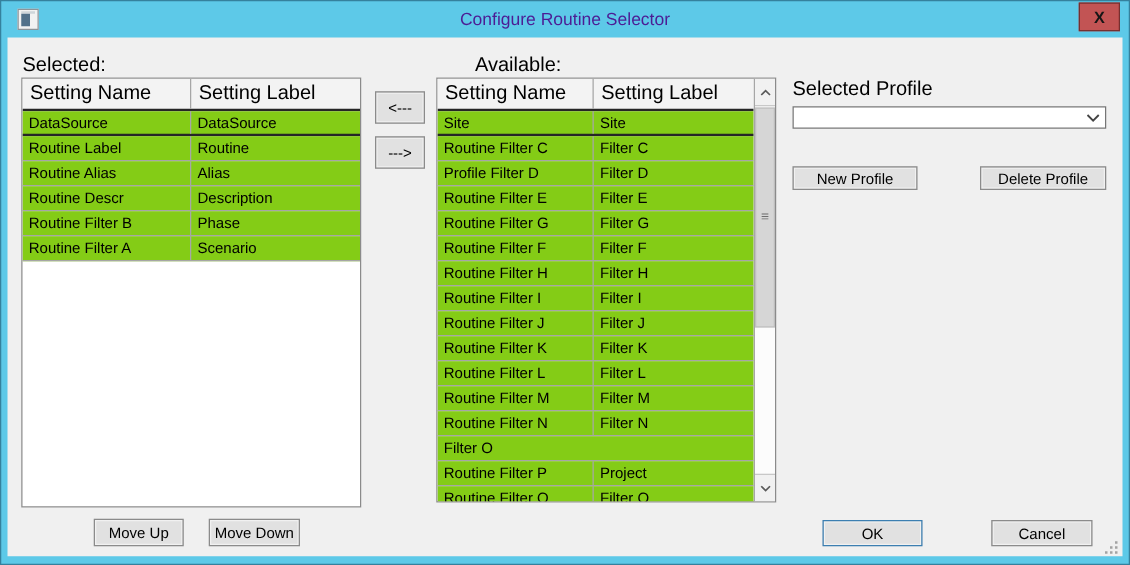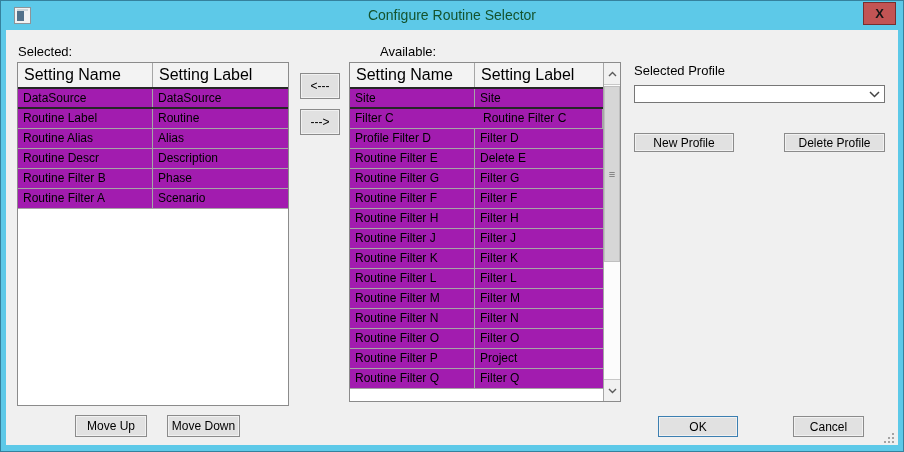--- a/index.html
+++ b/index.html
@@ -10,36 +10,36 @@
     box-shadow: inset 0 0 0 1px rgba(20,70,95,.55);
     overflow:hidden;
   }
   
   .titlebar { position:absolute; left:0; top:0; width:100%; height:30px; }
   .app-icon { position:absolute; left:14px; top:7px; width:17px; height:17px;
     background:#f2f2f2; border:1px solid #8d9499; }
   .ai-pane { position:absolute; left:2px; top:3px; width:7px; height:10px; background:#52718a; }
   .ai-bar  { position:absolute; left:2px; top:1px; right:2px; height:2px; background:#cfd6da; }
   .title { position:absolute; left:0; right:0; top:0; height:30px; line-height:30px;
-    text-align:center; font-size:14px; color:#14532d; }
+    text-align:center; font-size:14px; color:#4c1d95; }
   .close-btn { position:absolute; right:8px; top:2px; width:33px; height:23px;
     background:var(--close-fill,#C35252); border:1px solid var(--close-border,#772F2F);
     color:#161616; font-family:"Liberation Sans",sans-serif; font-weight:bold; font-size:13px;
     line-height:20px; text-align:center; cursor:default; }
   
   .content { position:absolute; left:6px; top:30px; width:892px; height:415px;
     background:var(--dialog-bg,#F0F0F0); }
-  .lbl { position:absolute; font-size:13px; color:#000; }
+  .lbl { position:absolute; font-size:16px; color:#000; }
   
   .grid { position:absolute; background:#fff; border:1px solid var(--grid-border,#8B8B8B); overflow:hidden; }
   .grid-header { display:flex; height:26px; background:var(--header-bg,#F3F3F3);
     border-bottom:2px solid var(--grid-dark-line,#262626); }
   .gh-cell { font-size:16px; color:#000; line-height:23px; padding-left:6px; overflow:hidden; white-space:nowrap; }
   .gh-c1 { border-right:1px solid var(--grid-line,#A6A6A6); }
-  .grid-row { display:flex; height:20px; border-bottom:1px solid var(--grid-line,#A6A6A6); background:#a21caf; }
+  .grid-row { display:flex; height:20px; border-bottom:1px solid var(--grid-line,#A6A6A6); background:#84cc16; }
   .grid-rows .grid-row:first-of-type { border-bottom:2px solid var(--grid-dark-line,#262626); }
   .g-cell { font-size:12px; color:#000; line-height:18px; padding-left:5px; overflow:hidden; white-space:nowrap; }
   .sel-grid .gh-c1, .sel-grid .g-c1 { width:135px; }
   .sel-grid .gh-c2, .sel-grid .g-c2 { flex:1; }
   .avl-grid .grid-header, .avl-grid .grid-rows { width:253px; }
   .avl-grid .gh-c1, .avl-grid .g-c1 { width:125px; }
   .avl-grid .gh-c2, .avl-grid .g-c2 { flex:1; }
   .g-c1 { border-right:1px solid var(--grid-line,#A6A6A6); }
   
   .vscroll { position:absolute; right:0; top:0; bottom:0; width:17px;
@@ -58,21 +58,21 @@
     font-family:"Liberation Sans",sans-serif; font-size:12px; color:#000;
     text-align:center; cursor:default;
     box-shadow: inset 0 0 0 1px rgba(255,255,255,.55); }
   .btn-left  { left:294px; top:43px; width:40px; height:26px; }
   .btn-right { left:294px; top:79px; width:40px; height:26px; }
   .btn-newprofile { left:628px; top:103px; width:100px; height:19px; }
   .btn-delprofile { left:778px; top:103px; width:101px; height:19px; }
   .btn-moveup   { left:69px;  top:385px; width:72px; height:22px; }
   .btn-movedown { left:161px; top:385px; width:73px; height:22px;text-align:center; }
   .btn-ok     { left:652px; top:386px; width:80px; height:21px; border-color:var(--ok-border,#3C7FB1); }
-  .btn-cancel { left:787px; top:386px; width:71px; height:21px; }
+  .btn-cancel { left:787px; top:386px; width:81px; height:21px; }
   
   .combo { position:absolute; left:628px; top:55px; width:251px; height:18px;
     background:#fff; border:1px solid #767676; }
   .combo-value { position:absolute; left:4px; top:1px; right:20px; font-size:12px; line-height:15px; }
   .combo-arrow { position:absolute; right:4px; top:5px; }
   
   .grip { position:absolute; right:4px; bottom:2px; width:11px; height:11px; }
   .grip i { position:absolute; width:2px; height:2px; background:#a3a3a3; }
   .grip i:nth-child(1){ right:0; bottom:0; }
   .grip i:nth-child(2){ right:4px; bottom:0; }
@@ -152,49 +152,53 @@
         <div class="gh-cell gh-c2">Setting Label</div>
       </div>
       <div class="grid-rows">
 
           <div class="grid-row">
             <div class="g-cell g-c1">Site</div>
             <div class="g-cell g-c2">Site</div>
           </div>
 
           <div class="grid-row">
+            <div class="g-cell g-c1">Routine Filter C</div>
             <div class="g-cell g-c2">Filter C</div>
-            <div class="g-cell g-c1">Routine Filter C</div>
           </div>
 
           <div class="grid-row">
             <div class="g-cell g-c1">Profile Filter D</div>
             <div class="g-cell g-c2">Filter D</div>
           </div>
 
           <div class="grid-row">
             <div class="g-cell g-c1">Routine Filter E</div>
-            <div class="g-cell g-c2">Delete E</div>
+            <div class="g-cell g-c2">Filter E</div>
           </div>
 
           <div class="grid-row">
             <div class="g-cell g-c1">Routine Filter G</div>
             <div class="g-cell g-c2">Filter G</div>
           </div>
 
           <div class="grid-row">
             <div class="g-cell g-c1">Routine Filter F</div>
             <div class="g-cell g-c2">Filter F</div>
           </div>
 
           <div class="grid-row">
             <div class="g-cell g-c1">Routine Filter H</div>
             <div class="g-cell g-c2">Filter H</div>
           </div>
 
+          <div class="grid-row">
+            <div class="g-cell g-c1">Routine Filter I</div>
+            <div class="g-cell g-c2">Filter I</div>
+          </div>
 
           <div class="grid-row">
             <div class="g-cell g-c1">Routine Filter J</div>
             <div class="g-cell g-c2">Filter J</div>
           </div>
 
           <div class="grid-row">
             <div class="g-cell g-c1">Routine Filter K</div>
             <div class="g-cell g-c2">Filter K</div>
           </div>
@@ -208,21 +212,20 @@
             <div class="g-cell g-c1">Routine Filter M</div>
             <div class="g-cell g-c2">Filter M</div>
           </div>
 
           <div class="grid-row">
             <div class="g-cell g-c1">Routine Filter N</div>
             <div class="g-cell g-c2">Filter N</div>
           </div>
 
           <div class="grid-row">
-            <div class="g-cell g-c1">Routine Filter O</div>
             <div class="g-cell g-c2">Filter O</div>
           </div>
 
           <div class="grid-row">
             <div class="g-cell g-c1">Routine Filter P</div>
             <div class="g-cell g-c2">Project</div>
           </div>
 
           <div class="grid-row">
             <div class="g-cell g-c1">Routine Filter Q</div>

